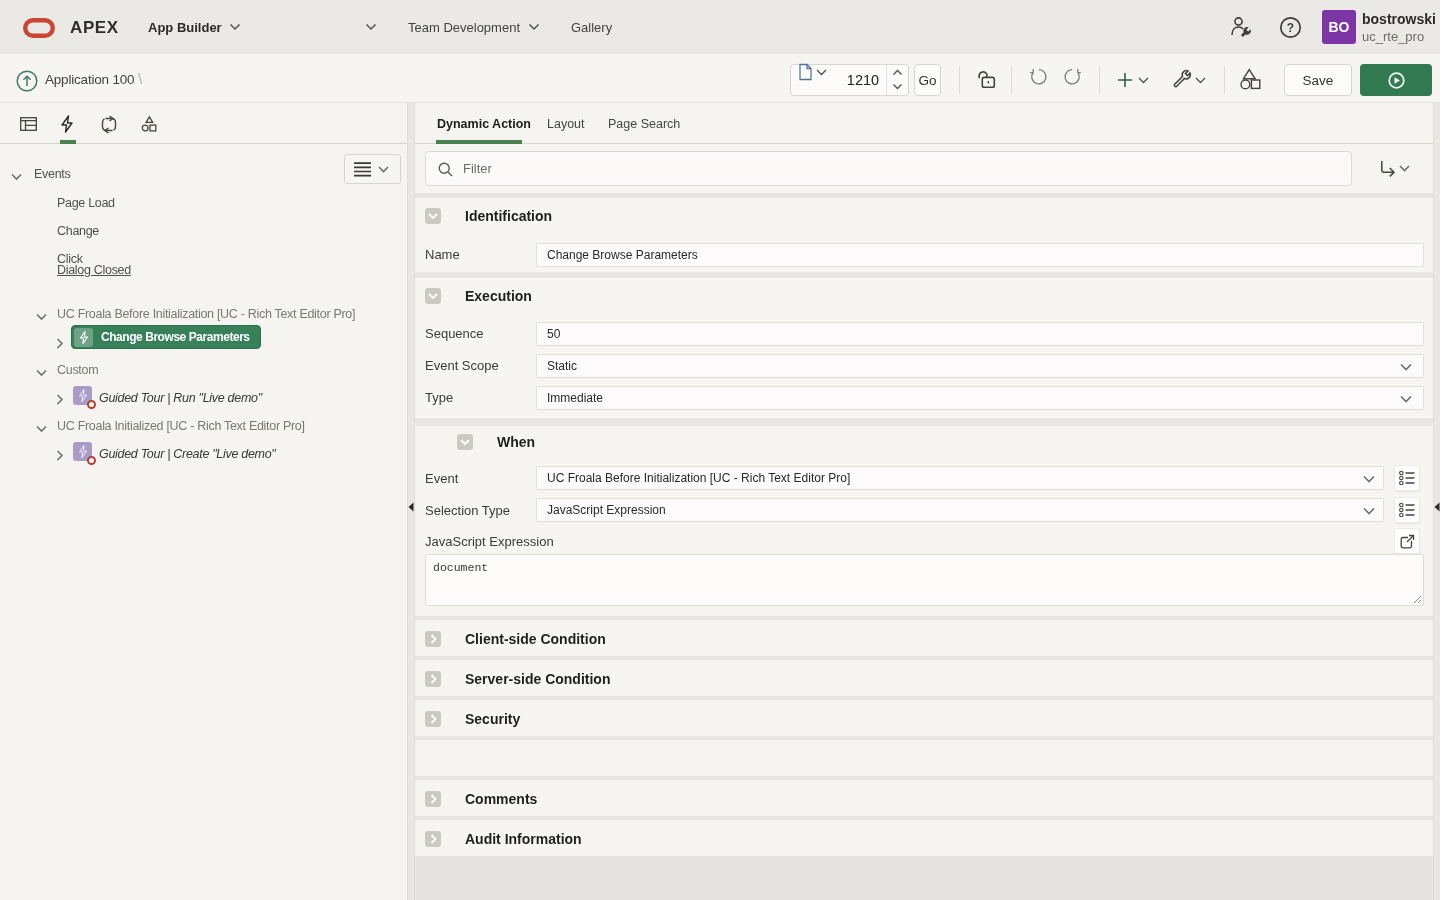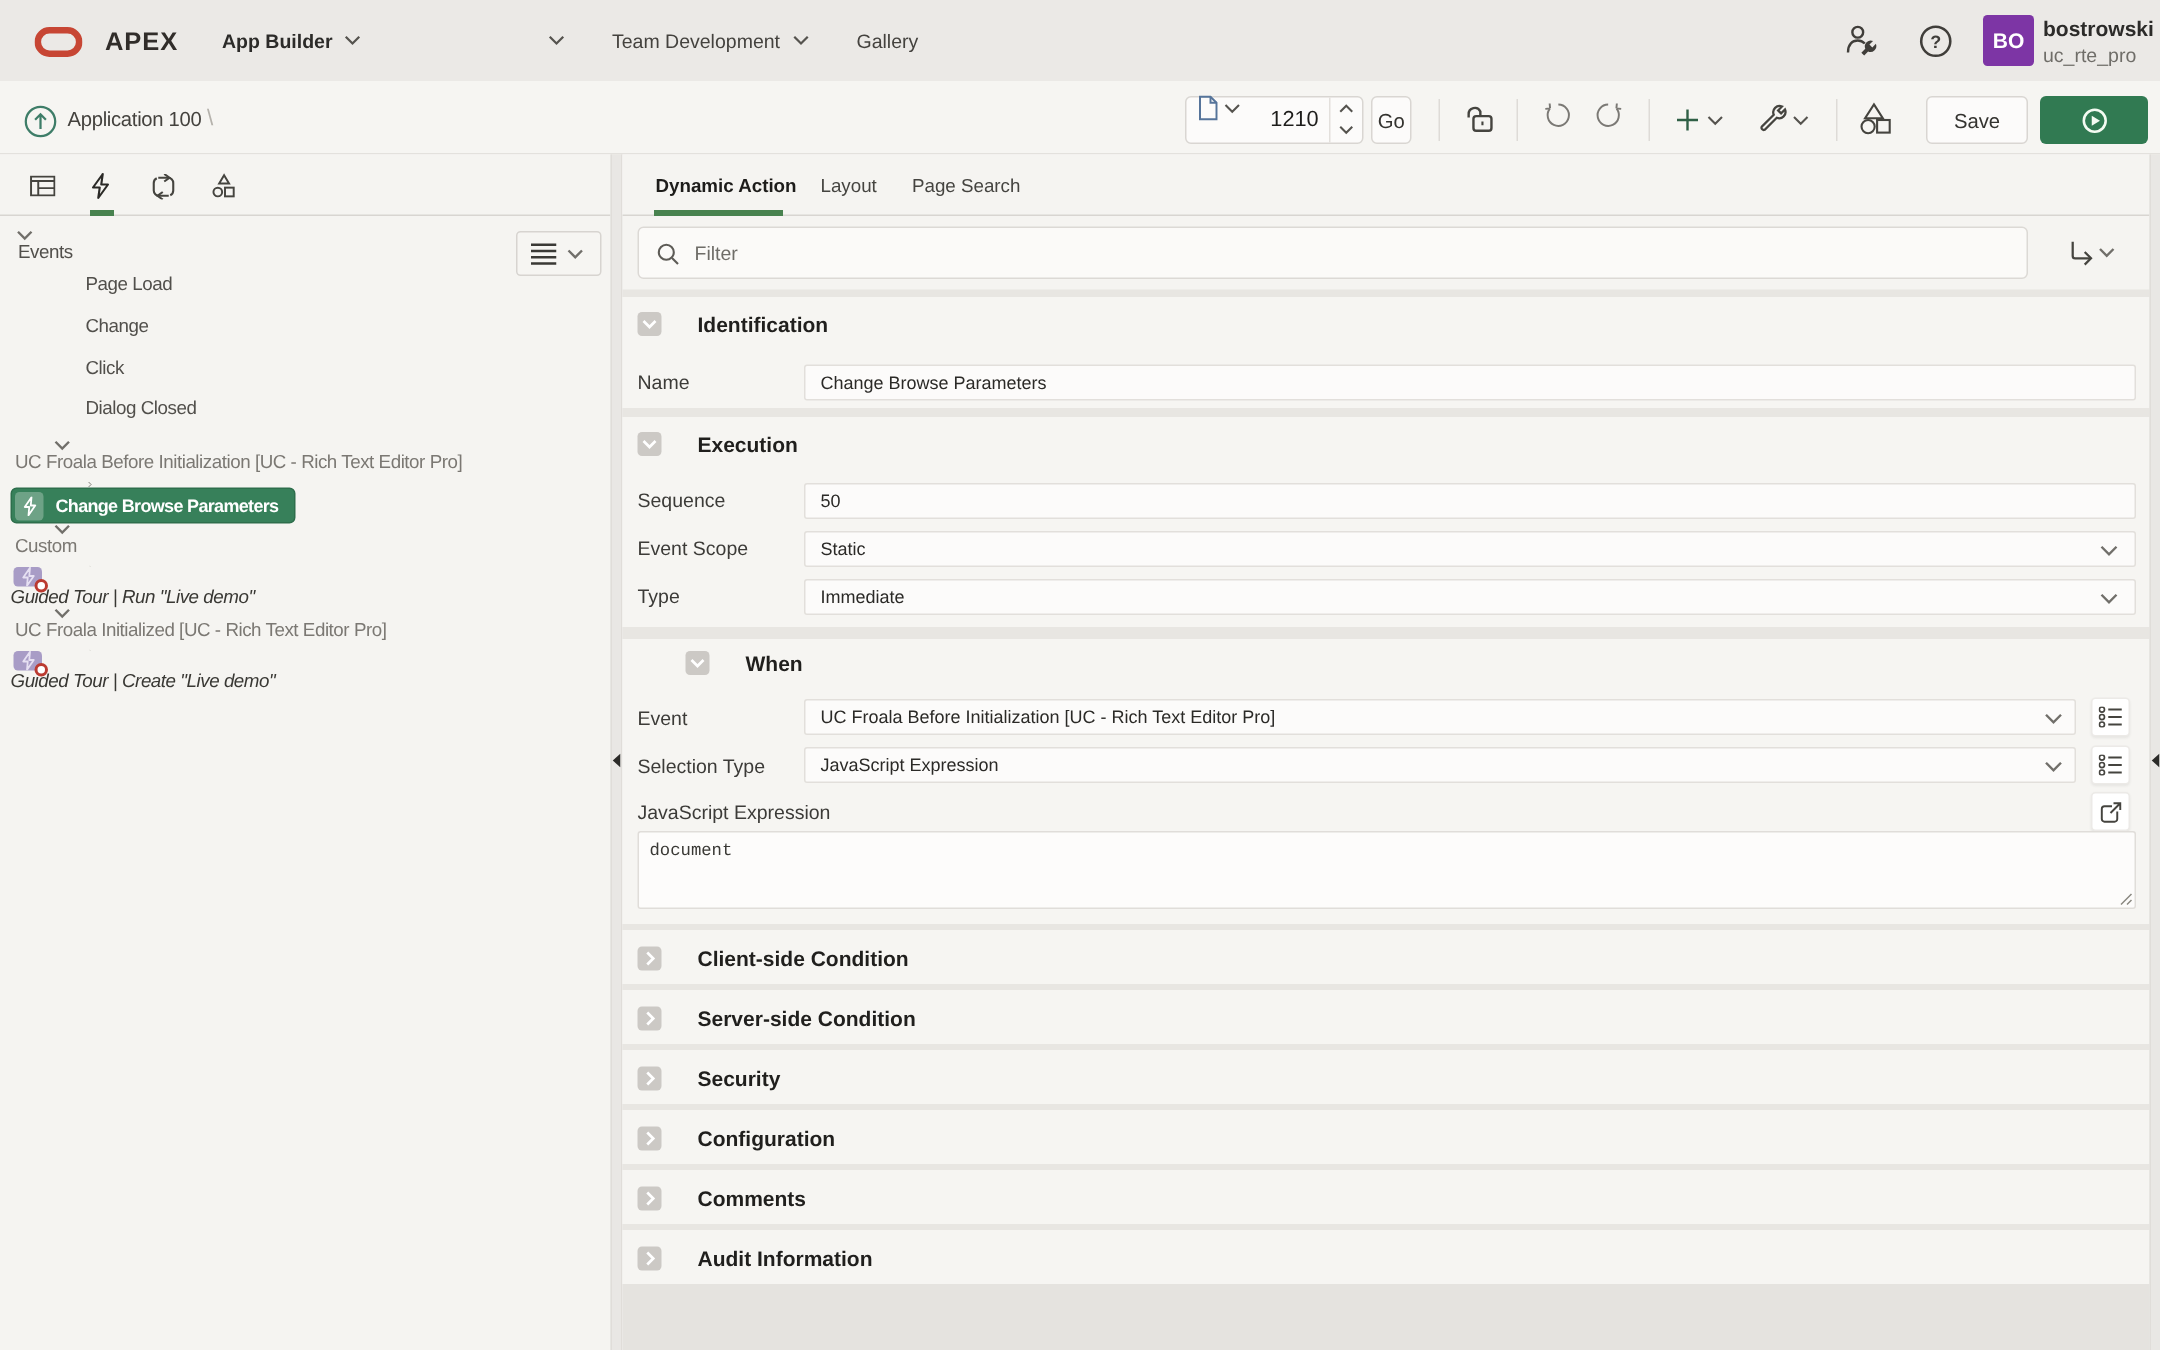--- a/index.html
+++ b/index.html
@@ -21,21 +21,21 @@
   #lsplit{ position:absolute; left:407px; top:103px; width:8px; height:797px; background:#e9e7e4; border-left:1px solid #e0ddd9; border-right:1px solid #e0ddd9; }
   #main  { position:absolute; left:415px; top:103px; width:1018px; height:797px; background:#f5f4f1; }
   #rsplit{ position:absolute; left:1433px; top:103px; width:7px; height:797px; background:#e9e7e4; border-left:1px solid #e0ddd9; }
 
   
   .tabbar { position:absolute; left:0; top:0; width:100%; height:41px; border-bottom:1px solid #d8d5d1; background:#f5f4f1; }
   .mtab { position:absolute; top:0; height:41px; display:flex; align-items:center; font-size:12.5px; color:#454440; }
   .greenline { position:absolute; height:4px; background:#48824f; bottom:-1px; }
 
   
-  .trow { position:absolute; left:0; width:407px; height:28px; display:flex; align-items:flex-start; font-size:12.5px; letter-spacing:-0.3px; color:#514f4b;flex-direction:column; }
+  .trow { position:absolute; left:0; width:407px; height:28px; display:flex; align-items:flex-end; font-size:12.5px; letter-spacing:-0.3px; color:#514f4b; }
   .gray { color:#7b7873; }
   .chev { stroke:#716f6a; stroke-width:1.6; fill:none; }
 
   
   .sect { position:absolute; left:0; width:1018px; background:#f6f5f2; }
   .gap  { position:absolute; left:0; width:1018px; background:#e8e6e2; }
   .shead { position:absolute; left:10px; display:flex; align-items:center; gap:24px; font-weight:bold; font-size:14px; color:#201f1d; }
   .cico { width:16px; height:16px; background:#ccc9c5; border-radius:3px; display:flex; align-items:center; justify-content:center; }
   .lbl { position:absolute; left:10px; font-size:13px; color:#3c3b38; }
   .inp { position:absolute; background:#fcfbfa; border:1px solid #e2dfdb; border-radius:2px; font-size:12px; color:#2b2a27; display:flex; align-items:center; padding:0 10px; }
@@ -202,21 +202,21 @@
 
   <div class="trow" style="top:79px;">
       <span style="margin-left:57px;">Page Load</span>
     </div>
   <div class="trow" style="top:107px;">
       <span style="margin-left:57px;">Change</span>
     </div>
   <div class="trow" style="top:135px;">
       <span style="margin-left:57px;">Click</span>
     </div>
-  <div class="trow" style="top:162px;">
+  <div class="trow" style="top:146px;text-decoration:underline;">
       <span style="margin-left:57px;">Dialog Closed</span>
     </div>
   <div class="trow gray" style="top:190px;">
     <svg style="margin-left:36px;" width="11" height="8" viewBox="0 0 11 8">
         <path class="chev" d="M1 1.5 L5.5 6 L10 1.5"></path>
       </svg>
     <span style="margin-left:10px;">UC Froala Before Initialization [UC - Rich Text Editor Pro]</span>
   </div>
 
   <div class="trow" style="top:218px;">
@@ -415,30 +415,20 @@
       <div class="shead" style="top:11px;">
         <div class="cico">
           <svg width="7" height="10" viewBox="0 0 7 10">
             <path d="M1.5 1 L5.5 5 L1.5 9" fill="none" stroke="#fff" stroke-width="1.8"></path>
           </svg>
         </div>
         <span>Security</span>
       </div>
     </div>
   <div class="gap" style="top:633px; height:4px;"></div>
-  <div class="sect" style="top:637px; height:36px;">
-      <div class="shead" style="top:11px;">
-        <div class="cico">
-          <svg width="7" height="10" viewBox="0 0 7 10">
-            <path d="M1.5 1 L5.5 5 L1.5 9" fill="none" stroke="#fff" stroke-width="1.8"></path>
-          </svg>
-        </div>
-        <span>Configuration</span>
-      </div>
-    </div>
   <div class="gap" style="top:673px; height:4px;"></div>
   <div class="sect" style="top:677px; height:36px;">
       <div class="shead" style="top:11px;">
         <div class="cico">
           <svg width="7" height="10" viewBox="0 0 7 10">
             <path d="M1.5 1 L5.5 5 L1.5 9" fill="none" stroke="#fff" stroke-width="1.8"></path>
           </svg>
         </div>
         <span>Comments</span>
       </div>

